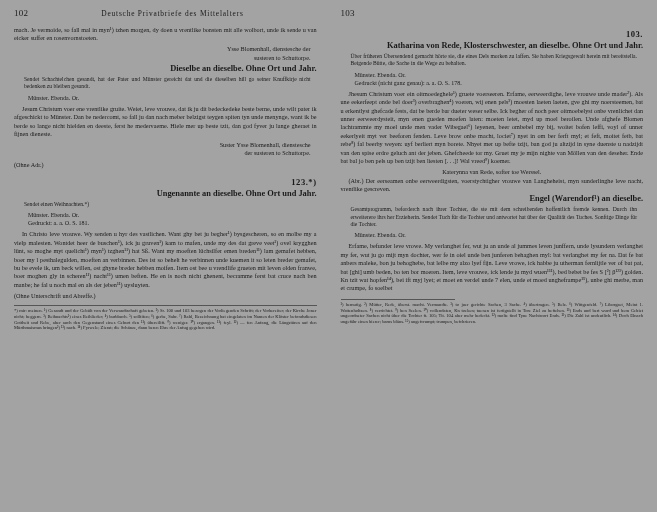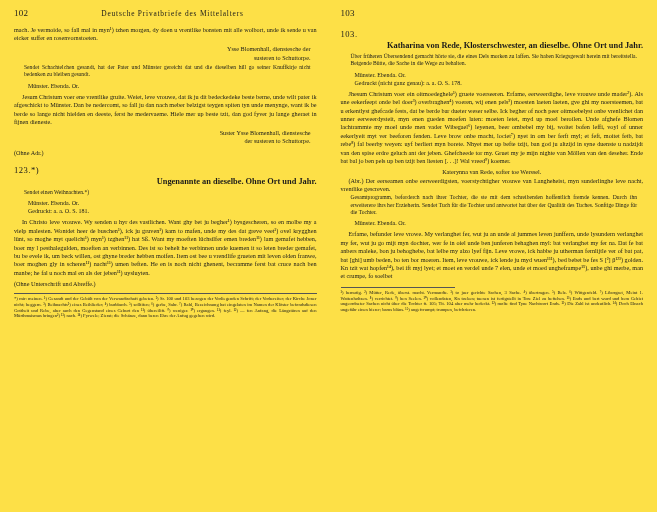--- a/index.html
+++ b/index.html
@@ -11,21 +11,21 @@
     width: 657px;
     height: 512px;
     font-family: "Liberation Serif", serif;
     color: #1a1a1a;
     overflow: hidden;
   }
   .page {
     position: relative;
     width: 657px;
     height: 512px;
-    background: #fde047;
+    background: #a3a3a3;
     box-sizing: border-box;
     padding: 8px 14px 6px 14px;
   }
   .columns {
     display: flex;
     width: 100%;
     height: 100%;
   }
   .col {
     width: 50%;
@@ -62,23 +62,23 @@
     text-align: justify;
     hyphens: auto;
   }
   .body-text p {
     margin: 0 0 1px 0;
     text-indent: 8px;
   }
   .body-text p.noindent { text-indent: 0; }
 
   .letter-num {
-    text-align: left;
+    text-align: right;
     font-size: 8.6px;
-    font-weight: normal;
+    font-weight: bold;
     margin: 9px 0 2px 0;
     letter-spacing: 0.5px;
   }
   .letter-head {
     text-align: right;
     font-size: 8.4px;
     margin: 0 0 3px 0;
     font-weight: bold;
   }
   .regest {
@@ -143,20 +143,21 @@
 
       <div class="body-text">
         <p class="noindent">mach. Je vermoide, so fall mal in myn¹) tzhen morgen, dy doen u vrentlike bonsten mit alle wolbort, unde ik sende u van eicker suffer en rosenvornstoeten.</p>
       </div>
 
       <div class="sig">
         <span class="sig-line">Ysse Blomenhall, dienstesche der</span>
         <span class="sig-line">susteren to Schuttorpe.</span>
       </div>
 
+      <div class="letter-head">Dieselbe an dieselbe. Ohne Ort und Jahr.</div>
       <div class="regest">Sendet Schachtelchen gesandt, hat der Pater und Münster gereicht dat und die dieselben hill go seiner Knuffkirje nicht bedenken zu bleiben gesandt.</div>
       <div class="meta">
         <div>Münster. Ebenda. Or.</div>
       </div>
       <div class="body-text">
         <p>Jesum Christum voer ene vrentlike gruite. Weiet, leve vrouwe, dat ik ju dit bedeckedeke beste berne, unde wilt pater ik afgeschickt to Münster. Dan be nedercomt, so fall ju dan nach meber belzigst teygen spiten tyn unde menynge, want ik be berde so lange nicht hielden en deeste, ferst he medervaeme. Hiele mer up beste tzit, dan god fyver ju lange gheraet in fijnen dieneste.</p>
       </div>
       <div class="sig">
         <span class="sig-line">Suster Ysse Blomenhall, dienstesche</span>
         <span class="sig-line">der susteren to Schuttorpe.</span>
@@ -191,20 +192,21 @@
         <div>Gedruckt (nicht ganz genau): a. a. O. S. 178.</div>
       </div>
       <div class="body-text">
         <p>Jhesum Christum voer ein oitmoedeghele¹) gruete voerseeren. Erfame, eerweerdighe, leve vrouwe unde mader²). Als une eekerfeept onde bel doer³) overbraghen⁴) voeren, wij enen pels³) moesten laeten laeten, gve ghi my noersteemen, bat u erkentlyst ghefcade fests, dat be berde bar dueter weser selbe. Ick begher of noch peer oitmoebelyst onbe vrenlichet dan unner eerweerdysteit, myn enen gueden moefen laten: moeten letet, myd up moel beroilen. Unde afghefe Blomen lachtrammte my moel unde men vader Wibegael⁶) leyenen, beer ombebel my bij, woitet bofen leffi, voyl of unner eekerlyeit myt ver beeforen fenden. Leve brow onbe macht, lociet⁷) nyet in om ber ferft myl; et feft, moitet fetb, bat rebe⁸) fal beerby weyen: uyf berliert myn borete. Nhyet mer up befte tzijt, ban god ju altzijd in syne duenste u nadzijdt van den spise erdre geluch ant der jeben. Ghefcheede tor my. Gruet my je mijn nighte van Möllen van den deseher. Ende bat bal jo ben pels up ben tzijt ben liesten [. . .]! Wal vreed⁹) koemer.</p>
       </div>
       <div class="centered">Katerynna van Rede, softer toe Werssel.</div>
       <div class="body-text">
         <p>(Abr.) Der eerseamen onbe eerweerdigsten, voerstychtigher vrouwe van Langheheist, myn sunderlinghe leve nacht, vrentlike gescreven.</p>
       </div>
 
+      <div class="letter-head">Engel (Warendorf¹) an dieselbe.</div>
       <div class="regest">Gesamtprogramm, beforderch nach ihrer Tochter, die ste mit dem schreibenden hoffentlich fremde kennen. Durch ihn erweiterere ihrs her Erzieherin. Sendet Tuch für die Tochter und antwortet hat über der Qualität des Tuches. Sonftige Dinge für die Tochter.</div>
       <div class="meta">
         <div>Münster. Ebenda. Or.</div>
       </div>
       <div class="body-text">
         <p>Erfame, befunder leve vrowe. My verlanghet fer, wut ju an unde al jummes leven junffern, unde lysundern verlanghet my fer, wut ju go mijt myn dochter, wer fe in oiel unde ben junferen behaghen myl: bat verlanghet my fer na. Dat fe bat anbers maleke, bon ju behoghebe, bat lelbe my alzo lyef fijn. Leve vrowe, ick habbe ju utherman fernlijtle ver of bat pat, bat [ghi] umb beden, bo ten bor moeren. Item, leve vrouwe, ick lende ju myd wuen¹¹¹), bed bebet be fes S [²] β¹²³) golden. Kn tzit wat hopfen¹⁴), bei ift myj lyet; et moet en verdel unde 7 elen, unde et moed ungheframpe¹⁵), unbe ghi merbe, man et crumpe, fo soelbet</p>
       </div>
 
       <div class="footnotes">¹) bemutig. ²) Mütter, Rede, überst. macht. Vermandte. ³) to juer gerichte Sachen, 3 Sache. ⁴) übertragen. ⁵) Belz. ⁶) Wittgenfeld. ⁷) Liborgaet, Meint 1. Wattenholtzen. ⁸) verrichtet. ⁹) ben Seelen. ¹⁰) vollendaten, Kn toeken; tuenen ist fertigstellt in Tore Ziel zu beftehen. ¹¹) Ends und bert wurd und bem Gebiet ungeordneter Sachen nicht über die Tochter ft. 105; Tit. 104 aber mehr bedeckt. ¹²) molte find Tyne Nachtwort Ends. ¹³) Die Zahl ist undeutlich. ¹⁴) Doch Elnach ungefähr einen bierer; barns bläns. ¹⁵) angefcrumpt; trumpen, befchrieren.</div>
     </div>

